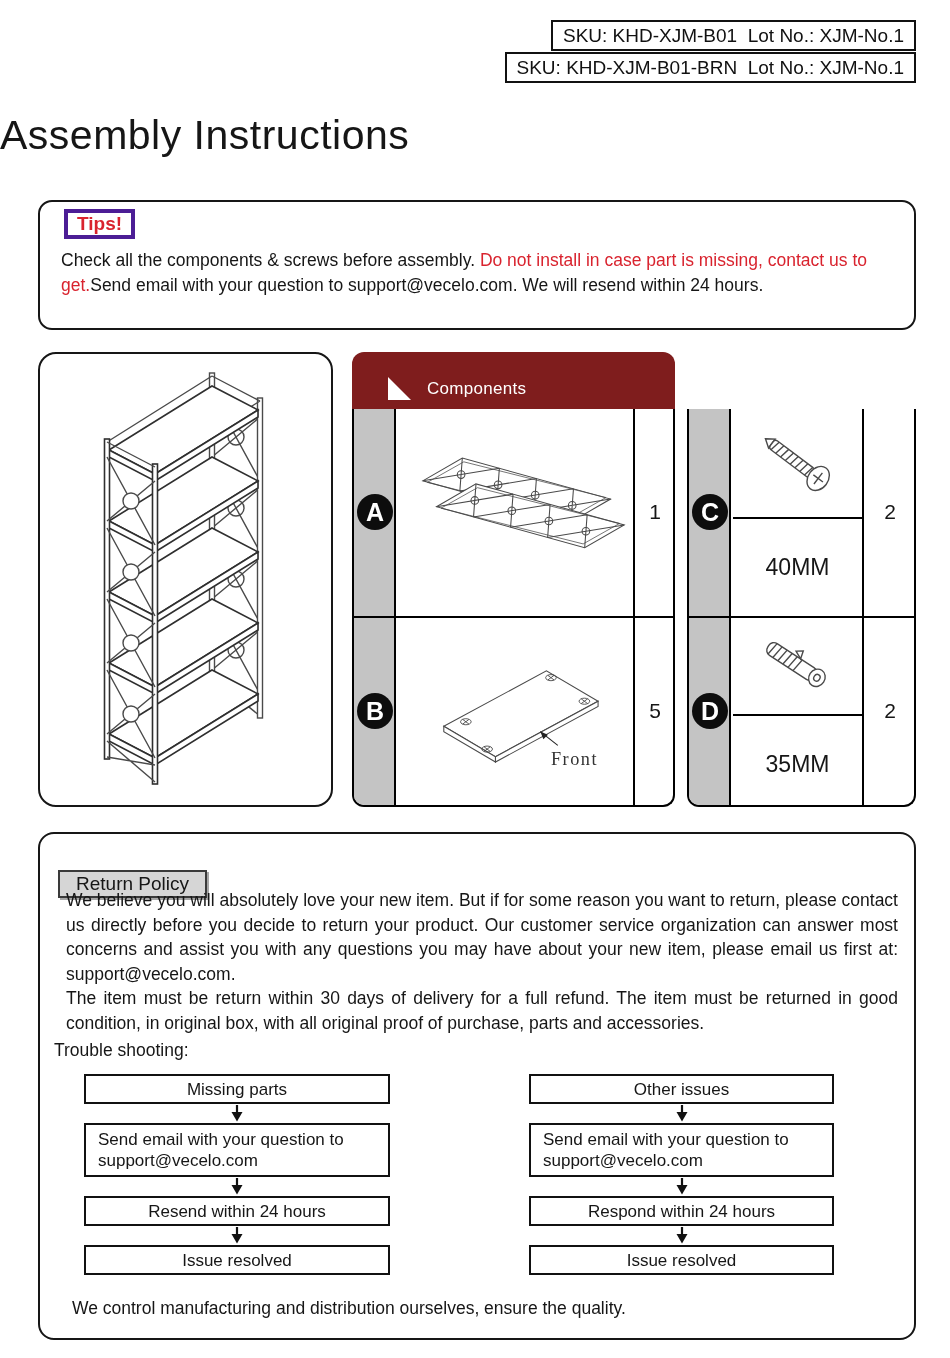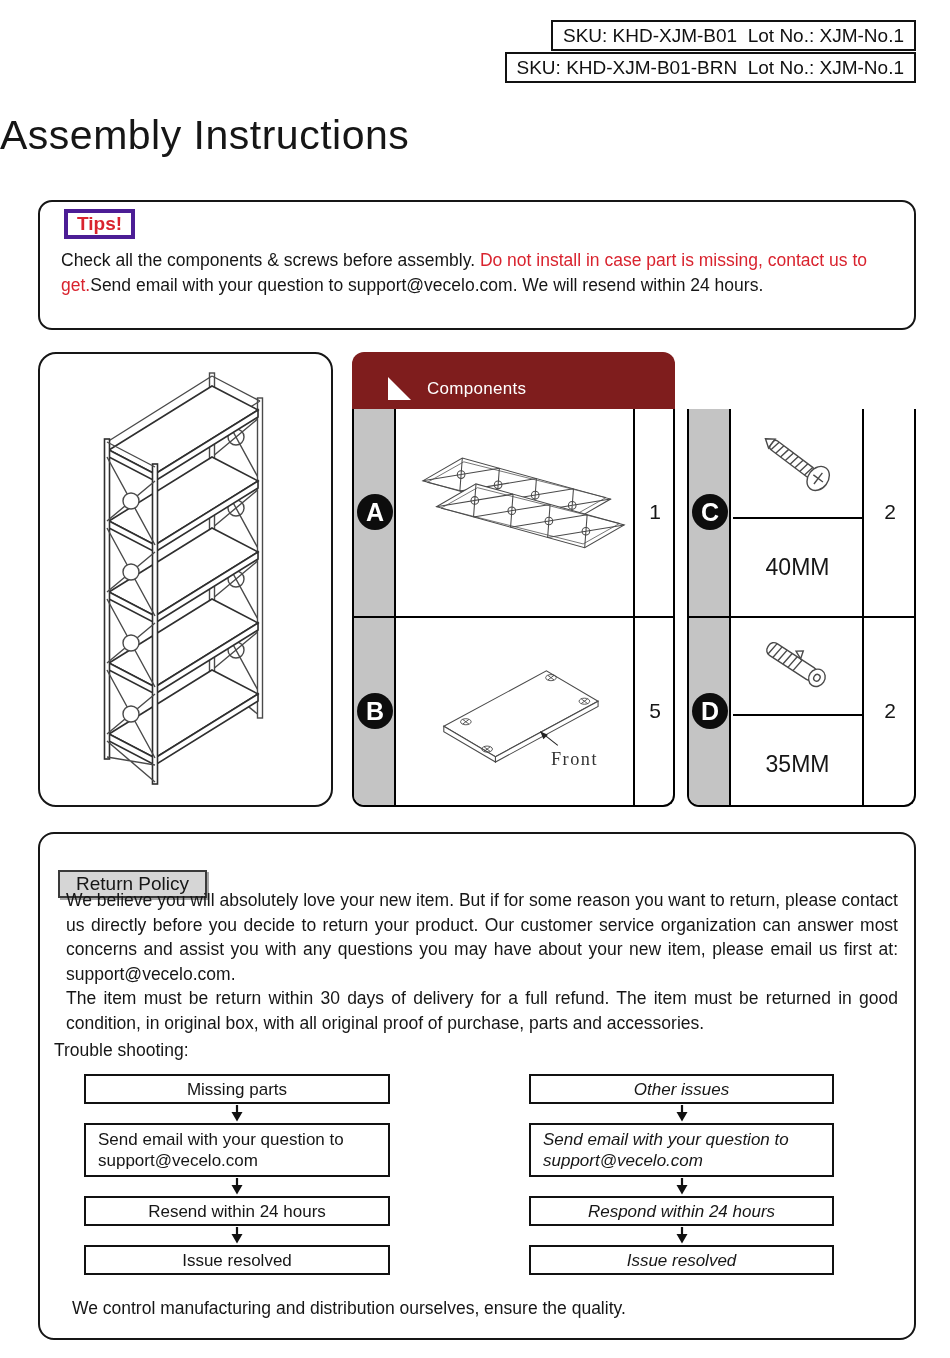--- a/index.html
+++ b/index.html
@@ -100,21 +100,21 @@
   .return-text {
     position:absolute; left:26px; top:54px; width:832px;
     font-size:17.5px; line-height:24.5px; color:#161616; text-align:justify;
   }
   .return-text p { margin:0; }
   .trouble-label { position:absolute; left:14px; top:206px; font-size:17.5px; color:#161616; }
   .flow-col {
     position:absolute; top:240px; display:flex; flex-direction:column; align-items:center;
   }
   #flow-left  { left:44px;  width:306px; }
-  #flow-right { left:489px; width:305px;font-style:italic; }
+  #flow-right { left:489px; width:305px; }
   .flow-box {
     width:100%; border:2px solid #111; background:#fff; color:#161616;
     font-size:17px; line-height:21px; display:flex; align-items:center;
     justify-content:center; text-align:center; min-height:30px; padding:2px 6px;
   }
   .flow-box.left-align { justify-content:flex-start; text-align:left; padding:4px 12px; min-height:52px; }
   .flow-arrow { margin:1px 0; }
   .return-footer { position:absolute; left:32px; top:464px; font-size:17.5px; color:#161616; }
 </style>
 </head>

